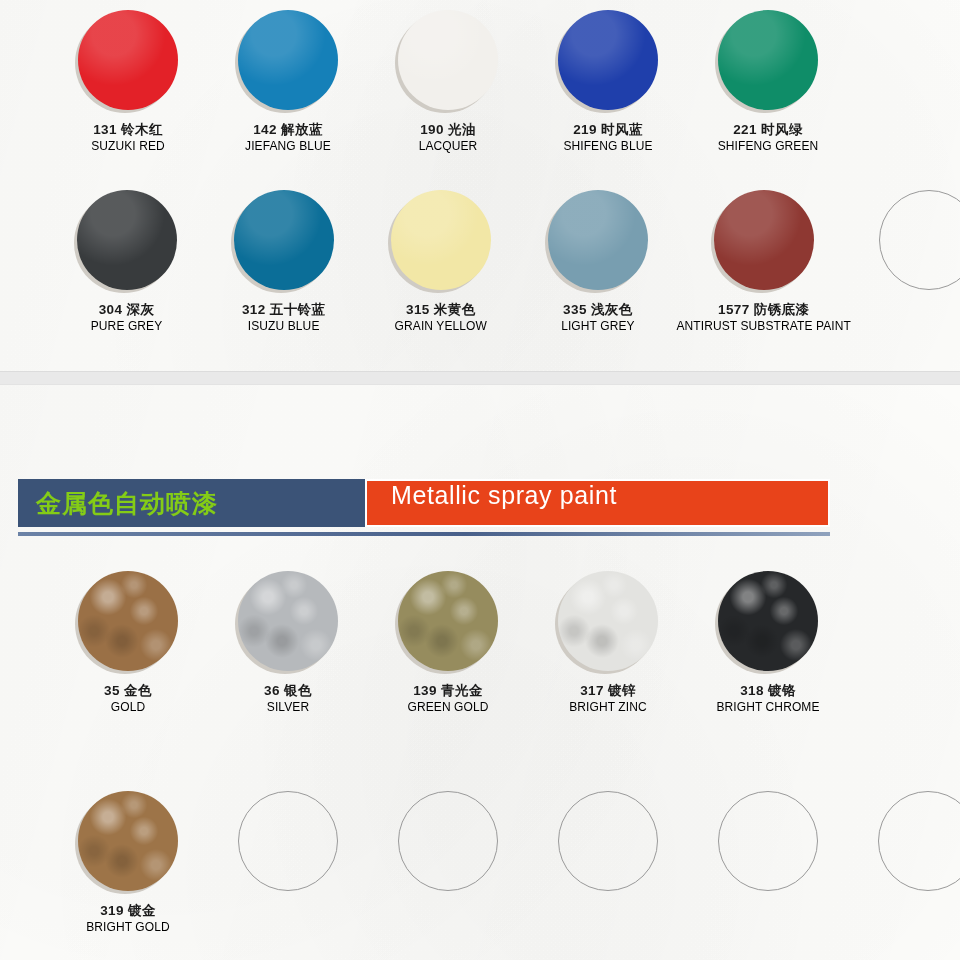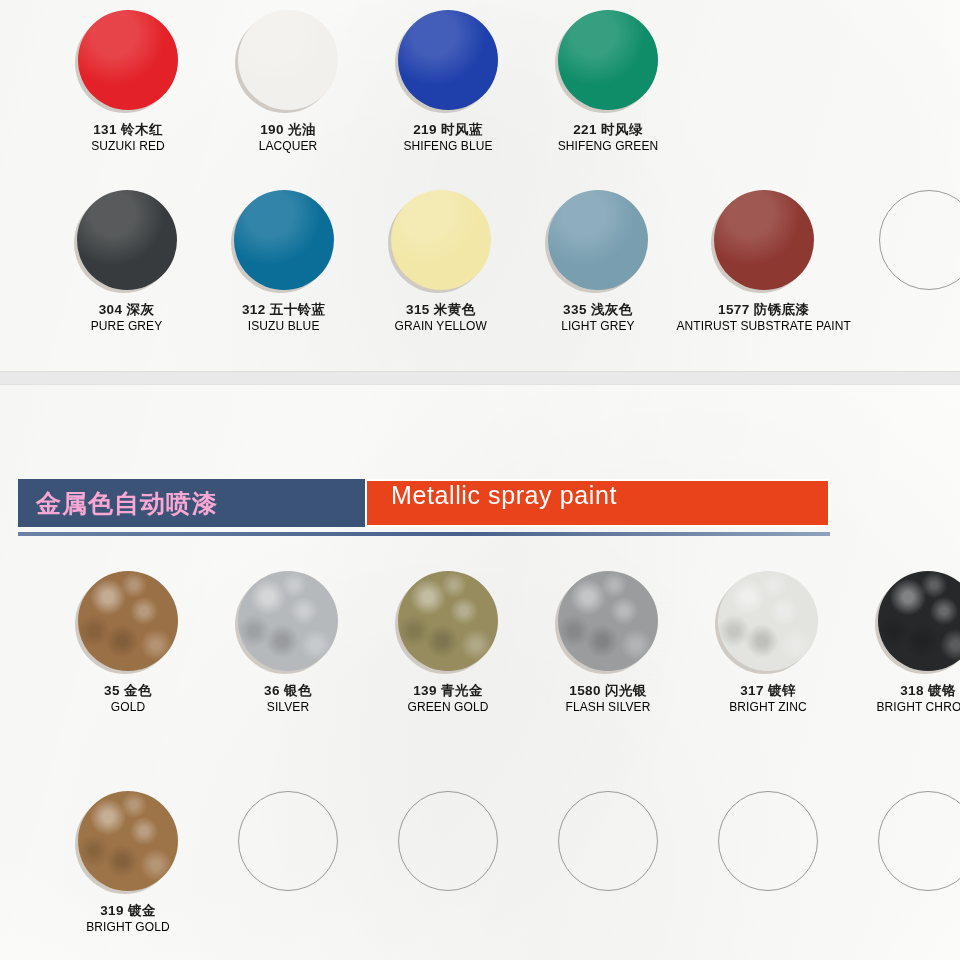--- a/index.html
+++ b/index.html
@@ -131,21 +131,21 @@
   }
   .banner-cn {
     width: 347px;
     background: #3b5377;
     display: flex;
     align-items: center;
     padding-left: 18px;
     box-sizing: border-box;
   }
   .banner-cn span {
-    color: #f9a8d4;
+    color: #84cc16;
     font-size: 25px;
     font-weight: bold;
     letter-spacing: 1px;
   }
   .banner-en {
     flex: 1;
     background: #e8431a;
     border: 2px solid #ffffff;
     box-sizing: border-box;
     display: flex;
@@ -177,20 +177,30 @@
           <div class="dot gloss" title="131 SUZUKI RED" style="background-color: rgb(227, 33, 40);"></div>
         </div>
         <div class="labels">
           <div class="label-cn">131 铃木红</div>
           <div class="label-en">SUZUKI RED</div>
         </div>
       </div>
       <div class="cell">
         <div class="dot-wrap">
           <div class="dot-rim"></div>
+          <div class="dot gloss" title="142 JIEFANG BLUE" style="background-color: rgb(21, 128, 184);"></div>
+        </div>
+        <div class="labels">
+          <div class="label-cn">142 解放蓝</div>
+          <div class="label-en">JIEFANG BLUE</div>
+        </div>
+      </div>
+      <div class="cell">
+        <div class="dot-wrap">
+          <div class="dot-rim"></div>
           <div class="dot gloss" title="190 LACQUER" style="background-color: rgb(242, 240, 236);"></div>
         </div>
         <div class="labels">
           <div class="label-cn">190 光油</div>
           <div class="label-en">LACQUER</div>
         </div>
       </div>
       <div class="cell">
         <div class="dot-wrap">
           <div class="dot-rim"></div>
@@ -311,30 +321,20 @@
           <div class="dot metal" title="139 GREEN GOLD" style="background-color: rgb(150, 140, 94);"></div>
         </div>
         <div class="labels">
           <div class="label-cn">139 青光金</div>
           <div class="label-en">GREEN GOLD</div>
         </div>
       </div>
       <div class="cell">
         <div class="dot-wrap">
           <div class="dot-rim"></div>
-          <div class="dot metal" title="1580 FLASH SILVER" style="background-color: rgb(154, 156, 158);"></div>
-        </div>
-        <div class="labels">
-          <div class="label-cn">1580 闪光银</div>
-          <div class="label-en">FLASH SILVER</div>
-        </div>
-      </div>
-      <div class="cell">
-        <div class="dot-wrap">
-          <div class="dot-rim"></div>
           <div class="dot metal" title="317 BRIGHT ZINC" style="background-color: rgb(227, 227, 224);"></div>
         </div>
         <div class="labels">
           <div class="label-cn">317 镀锌</div>
           <div class="label-en">BRIGHT ZINC</div>
         </div>
       </div>
       <div class="cell">
         <div class="dot-wrap">
           <div class="dot-rim"></div>

